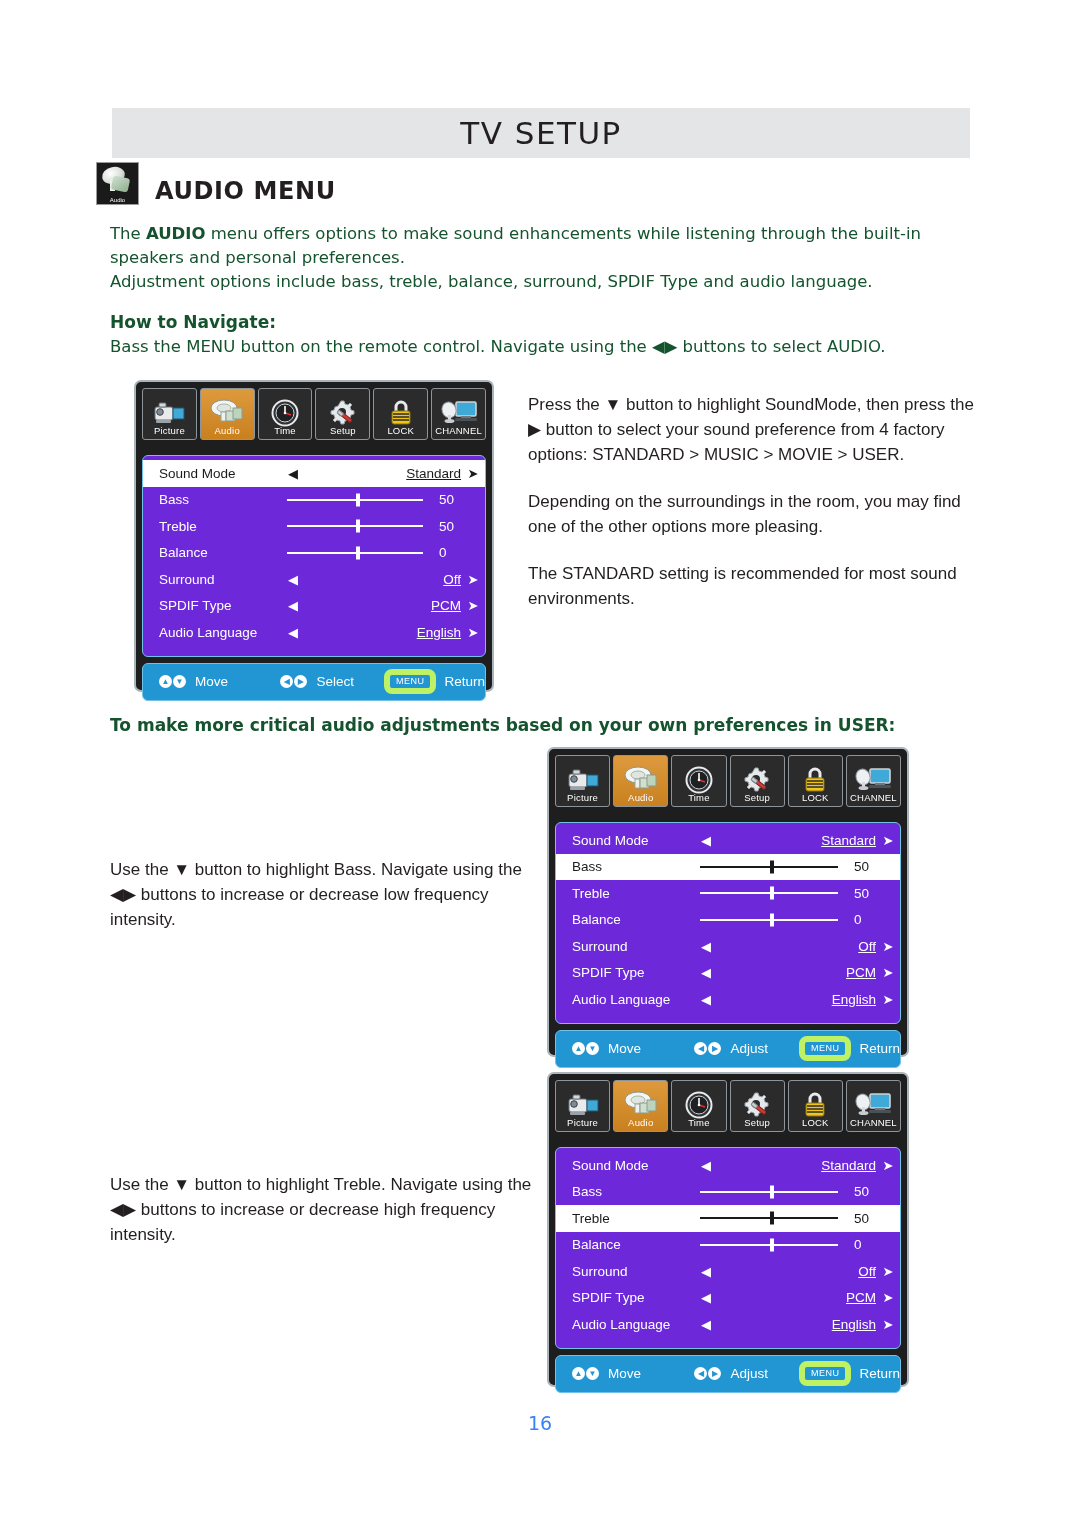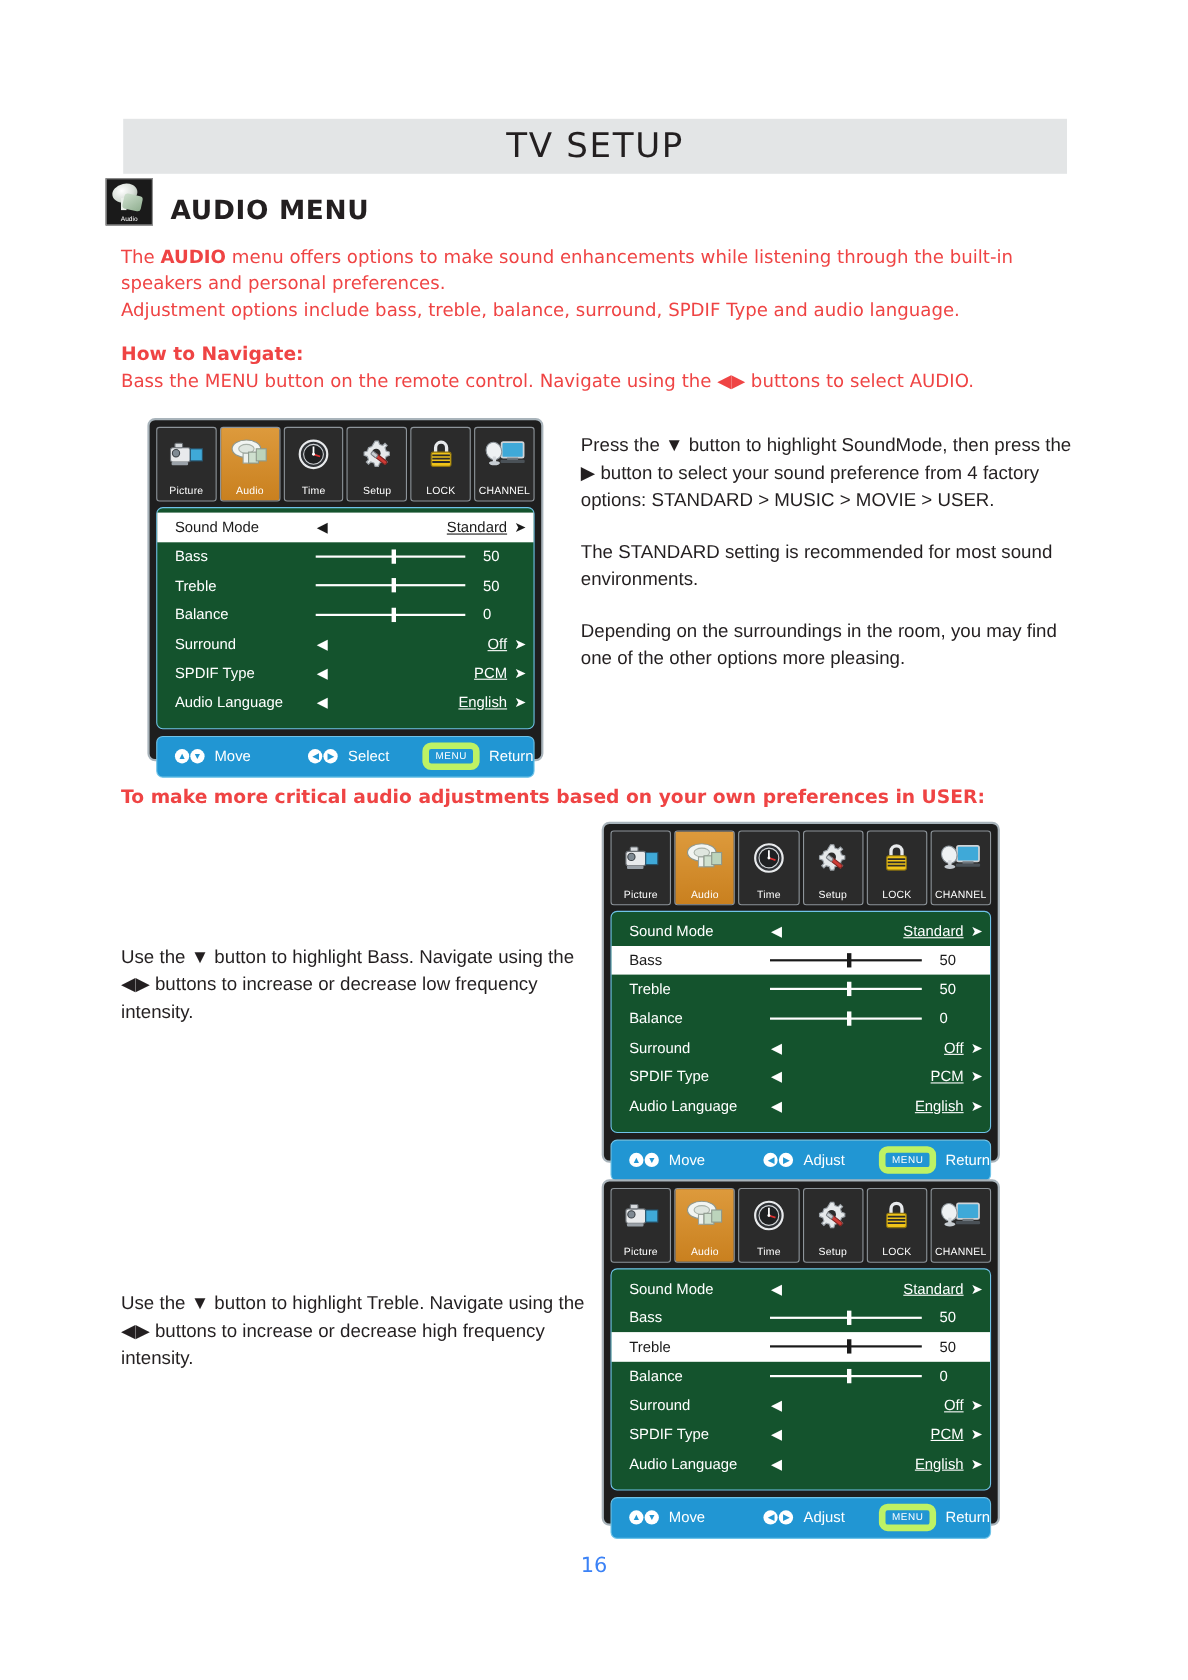--- a/index.html
+++ b/index.html
@@ -90,21 +90,21 @@
     font-weight: bold;
     letter-spacing: 0.6px;
     font-family: "DejaVu Sans", sans-serif;
   }
 
   
   .para {
     position: absolute;
     font-size: 16.5px;
     line-height: 24px;
-    color: #ef4444;
+    color: #14532d;
     font-family: "DejaVu Sans", sans-serif;
   }
   .intro { left: 110px; top: 222px; width: 860px; }
   .howto-label { left: 110px; top: 310px; font-weight: bold; font-size: 17px; }
   .howto-text  { left: 110px; top: 335px; width: 860px; }
   .critical    { left: 110px; top: 713px; font-weight: bold; font-size: 17px; width: 880px; }
 
   .side-text {
     position: absolute;
     font-size: 17px;
@@ -126,21 +126,21 @@
     padding: 6px;
     box-sizing: border-box;
   }
   .osd-1 { left: 134px; top: 380px; width: 360px; height: 312px; }
   .osd-2 { left: 547px; top: 747px; width: 362px; height: 310px; }
   .osd-3 { left: 547px; top: 1072px; width: 362px; height: 315px; }
 
   .icon-row {
     display: flex;
     gap: 3px;
-    height: 68px;
+    height: 52px;
   }
   .icon-cell {
     flex: 1;
     background: #2b2b2b;
     border: 1px solid #8d949a;
     border-radius: 3px;
     position: relative;
     display: flex;
     flex-direction: column;
     align-items: center;
@@ -165,22 +165,22 @@
     font-size: 9.5px;
     color: #ffffff;
     letter-spacing: 0.2px;
     font-family: "Liberation Sans", sans-serif;
     position: relative;
     z-index: 2;
   }
 
   
   .osd-body {
-    margin-top: 5px;
-    background: #14532d;
+    margin-top: 15px;
+    background: #6d28d9;
     border: 1px solid #6fc3e8;
     border-radius: 6px;
     padding: 4px 0 10px 0;
   }
   .row {
     height: 26.5px;
     display: flex;
     align-items: center;
     color: #ffffff;
     font-size: 13.5px;
@@ -467,22 +467,22 @@
     </div>
     <div class="foot-item f3">
       <span class="menu-pill">MENU</span>
       <span class="foot-label">Return</span>
     </div>
   </div>
 </div>
 
 <div class="side-text st1">
   <p>Press the ▼ button to highlight SoundMode, then press the ▶ button to select your sound preference from 4 factory options: STANDARD &gt; MUSIC &gt; MOVIE &gt; USER.</p>
+  <p>Depending on the surroundings in the room, you may find one of the other options more pleasing.</p>
   <p>The STANDARD setting is recommended for most sound environments.</p>
-  <p>Depending on the surroundings in the room, you may find one of the other options more pleasing.</p>
 </div>
 
 <div class="para critical">To make more critical audio adjustments based on your own preferences in USER:</div>
 
 <div class="osd osd-2">
   <div class="icon-row">
     <div class="icon-cell">
       <div class="glyph">
         <svg class="ic" width="40" height="28" viewBox="0 0 40 28">
           <rect x="6" y="8" width="18" height="13" rx="2" fill="#e8eaec" stroke="#6b7075"></rect>

